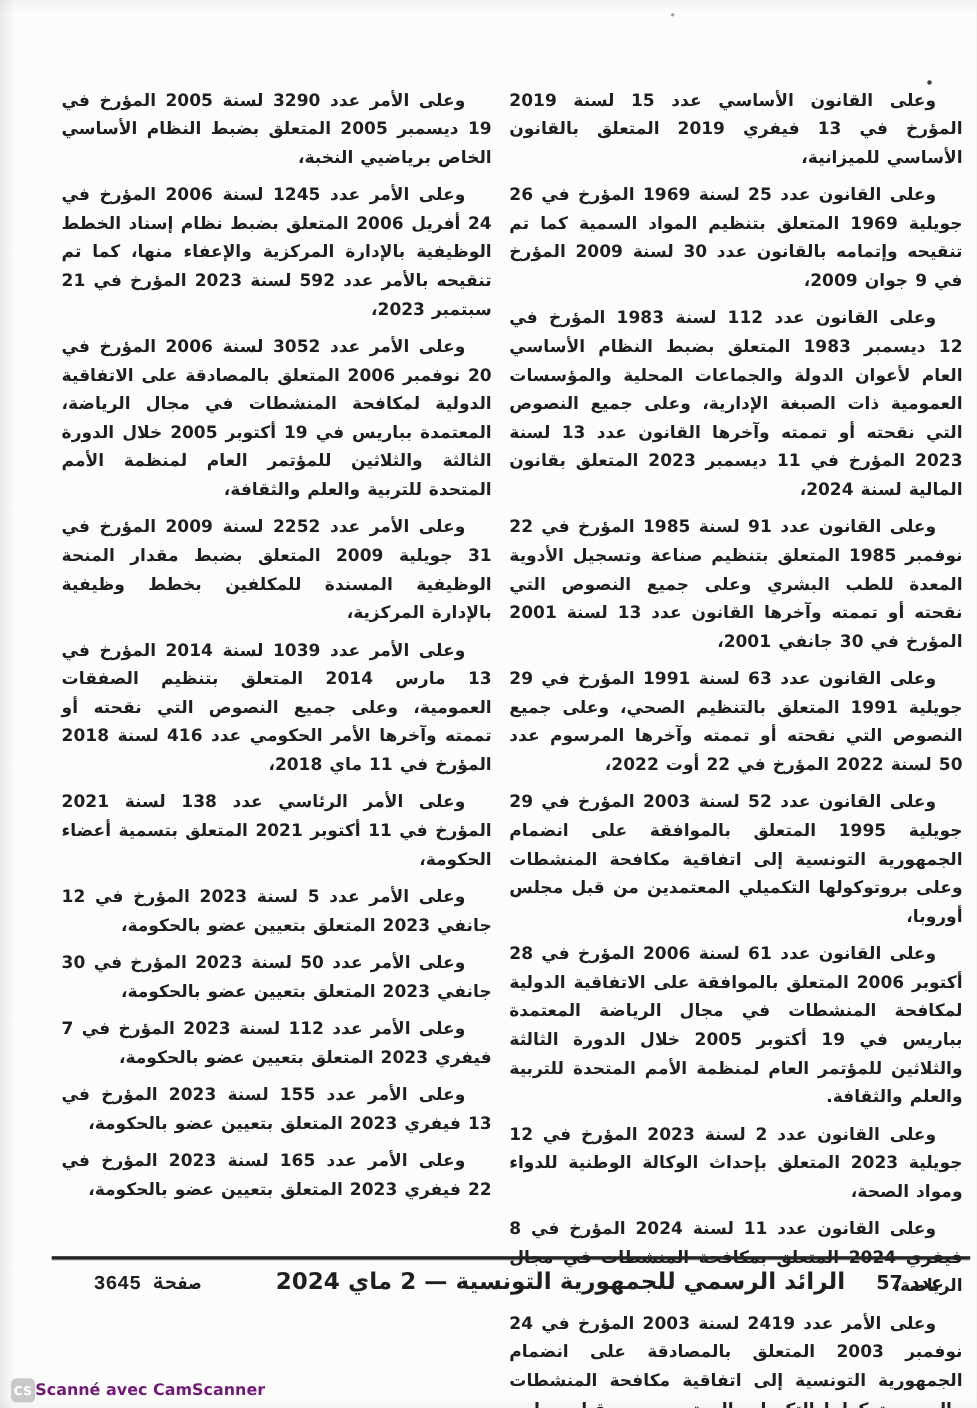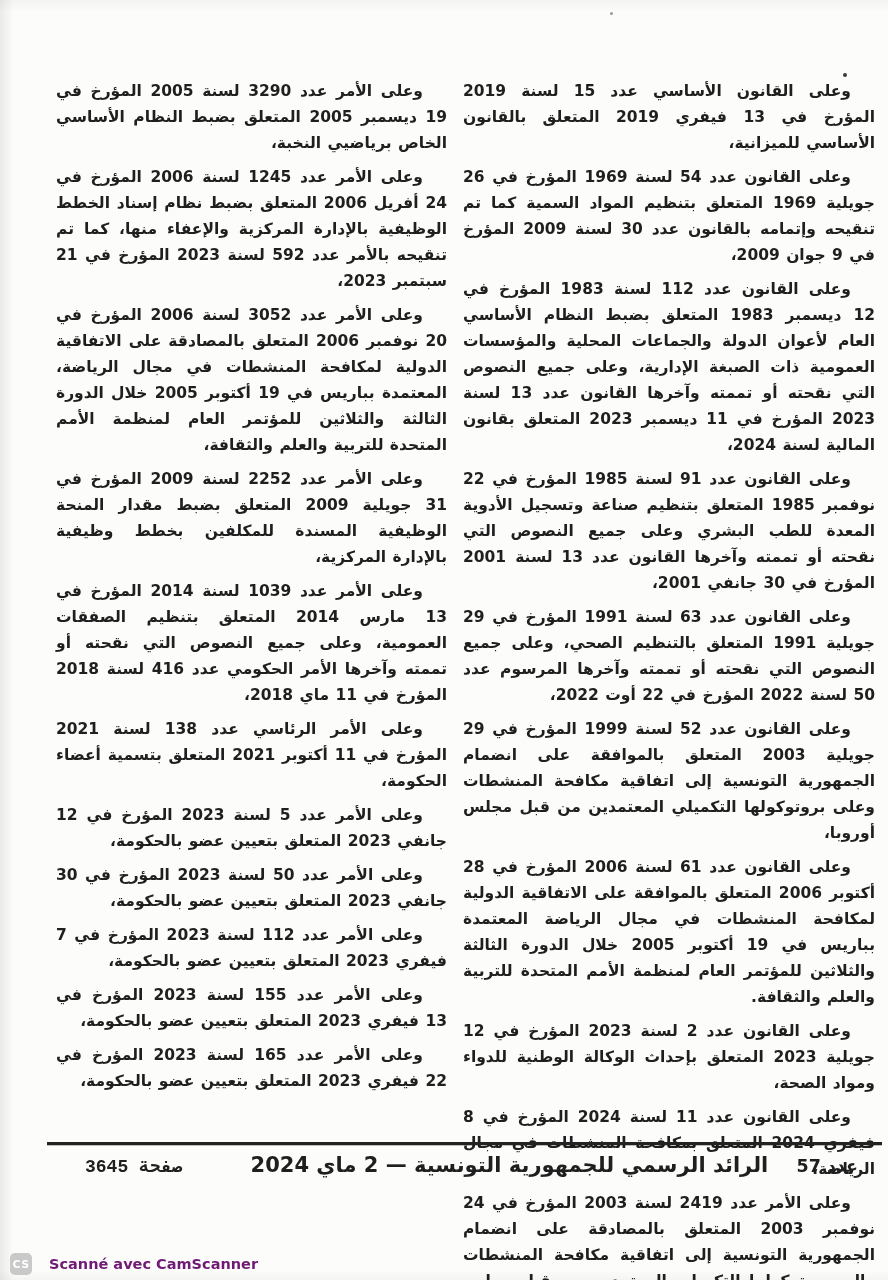--- a/index.html
+++ b/index.html
@@ -67,21 +67,21 @@
     border-radius: 50%;
     background: #3a3a3a;
   }
   .speck-1 { left: 843px; top: 73px; }
   .speck-2 { left: 610px; top: 12px; width: 3px; height: 3px; opacity: .5; }
   .watermark {
     position: absolute;
     left: 10px; top: 1253px;
     display: flex;
     align-items: center;
-    gap: 17px;
+    gap: 0;
   }
   .cs-badge {
     display: inline-flex;
     align-items: center;
     justify-content: center;
     width: 22px; height: 22px;
     border-radius: 5px;
     background: #c9c9c9;
     color: #ffffff;
     font-size: 11px;
@@ -95,25 +95,25 @@
   }
 </style>
 </head>
 <body>
 
 <div class="page">
 
   <div class="content">
     <div class="col col-first">
         <p class="para">وعلى القانون الأساسي عدد 15 لسنة 2019 المؤرخ في 13 فيفري 2019 المتعلق بالقانون الأساسي للميزانية،</p>
-        <p class="para">وعلى القانون عدد 54 لسنة 1969 المؤرخ في 26 جويلية 1969 المتعلق بتنظيم المواد السمية كما تم تنقيحه وإتمامه بالقانون عدد 30 لسنة 2009 المؤرخ في 9 جوان 2009،</p>
+        <p class="para">وعلى القانون عدد 25 لسنة 1969 المؤرخ في 26 جويلية 1969 المتعلق بتنظيم المواد السمية كما تم تنقيحه وإتمامه بالقانون عدد 30 لسنة 2009 المؤرخ في 9 جوان 2009،</p>
         <p class="para">وعلى القانون عدد 112 لسنة 1983 المؤرخ في 12 ديسمبر 1983 المتعلق بضبط النظام الأساسي العام لأعوان الدولة والجماعات المحلية والمؤسسات العمومية ذات الصبغة الإدارية، وعلى جميع النصوص التي نقحته أو تممته وآخرها القانون عدد 13 لسنة 2023 المؤرخ في 11 ديسمبر 2023 المتعلق بقانون المالية لسنة 2024،</p>
         <p class="para">وعلى القانون عدد 91 لسنة 1985 المؤرخ في 22 نوفمبر 1985 المتعلق بتنظيم صناعة وتسجيل الأدوية المعدة للطب البشري وعلى جميع النصوص التي نقحته أو تممته وآخرها القانون عدد 13 لسنة 2001 المؤرخ في 30 جانفي 2001،</p>
         <p class="para">وعلى القانون عدد 63 لسنة 1991 المؤرخ في 29 جويلية 1991 المتعلق بالتنظيم الصحي، وعلى جميع النصوص التي نقحته أو تممته وآخرها المرسوم عدد 50 لسنة 2022 المؤرخ في 22 أوت 2022،</p>
-        <p class="para">وعلى القانون عدد 52 لسنة 1999 المؤرخ في 29 جويلية 2003 المتعلق بالموافقة على انضمام الجمهورية التونسية إلى اتفاقية مكافحة المنشطات وعلى بروتوكولها التكميلي المعتمدين من قبل مجلس أوروبا،</p>
+        <p class="para">وعلى القانون عدد 52 لسنة 2003 المؤرخ في 29 جويلية 1995 المتعلق بالموافقة على انضمام الجمهورية التونسية إلى اتفاقية مكافحة المنشطات وعلى بروتوكولها التكميلي المعتمدين من قبل مجلس أوروبا،</p>
         <p class="para">وعلى القانون عدد 61 لسنة 2006 المؤرخ في 28 أكتوبر 2006 المتعلق بالموافقة على الاتفاقية الدولية لمكافحة المنشطات في مجال الرياضة المعتمدة بباريس في 19 أكتوبر 2005 خلال الدورة الثالثة والثلاثين للمؤتمر العام لمنظمة الأمم المتحدة للتربية والعلم والثقافة.</p>
         <p class="para">وعلى القانون عدد 2 لسنة 2023 المؤرخ في 12 جويلية 2023 المتعلق بإحداث الوكالة الوطنية للدواء ومواد الصحة،</p>
         <p class="para">وعلى القانون عدد 11 لسنة 2024 المؤرخ في 8 فيفري 2024 المتعلق بمكافحة المنشطات في مجال الرياضة،</p>
         <p class="para">وعلى الأمر عدد 2419 لسنة 2003 المؤرخ في 24 نوفمبر 2003 المتعلق بالمصادقة على انضمام الجمهورية التونسية إلى اتفاقية مكافحة المنشطات وإلى بروتوكولها التكميلي المعتمدين من قبل مجلس أوروبا.</p>
       </div>
     <div class="col col-second">
         <p class="para">وعلى الأمر عدد 3290 لسنة 2005 المؤرخ في 19 ديسمبر 2005 المتعلق بضبط النظام الأساسي الخاص برياضيي النخبة،</p>
         <p class="para">وعلى الأمر عدد 1245 لسنة 2006 المؤرخ في 24 أفريل 2006 المتعلق بضبط نظام إسناد الخطط الوظيفية بالإدارة المركزية والإعفاء منها، كما تم تنقيحه بالأمر عدد 592 لسنة 2023 المؤرخ في 21 سبتمبر 2023،</p>
         <p class="para">وعلى الأمر عدد 3052 لسنة 2006 المؤرخ في 20 نوفمبر 2006 المتعلق بالمصادقة على الاتفاقية الدولية لمكافحة المنشطات في مجال الرياضة، المعتمدة بباريس في 19 أكتوبر 2005 خلال الدورة الثالثة والثلاثين للمؤتمر العام لمنظمة الأمم المتحدة للتربية والعلم والثقافة،</p>
         <p class="para">وعلى الأمر عدد 2252 لسنة 2009 المؤرخ في 31 جويلية 2009 المتعلق بضبط مقدار المنحة الوظيفية المسندة للمكلفين بخطط وظيفية بالإدارة المركزية،</p>

